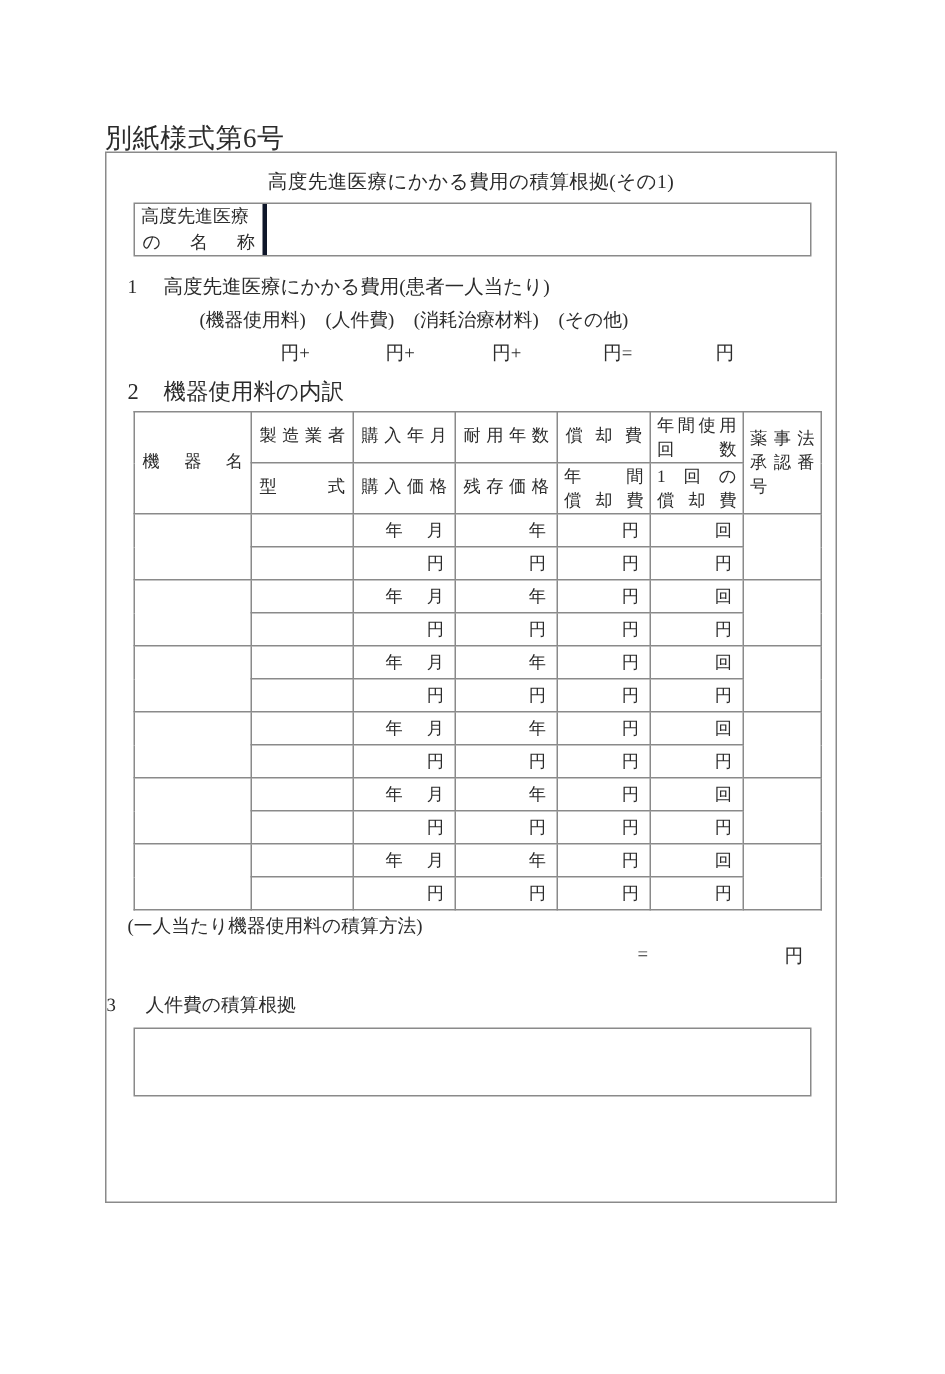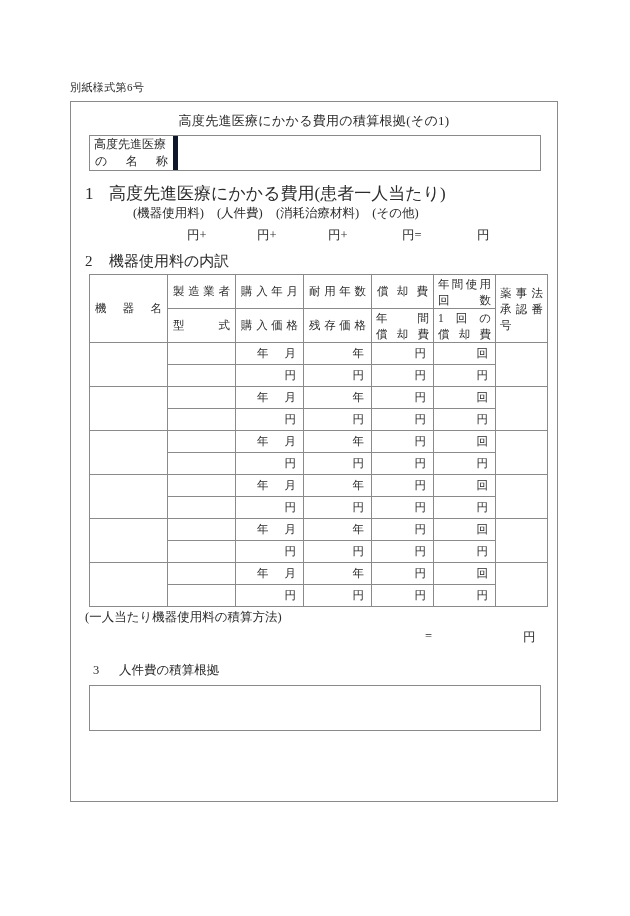--- a/index.html
+++ b/index.html
@@ -19,21 +19,21 @@
     position: absolute;
     left: 0; top: 0;
     width: 630px;
     height: 916px;
   }
   
   .form-no {
     position: absolute;
     left: 70px;
     top: 80px;
-    font-size: 11px;
+    font-size: 18px;
     letter-spacing: 0.4px;
     white-space: nowrap;
   }
   
   .outer-frame {
     position: absolute;
     left: 70px;
     top: 101px;
     width: 488px;
     height: 701px;
@@ -56,21 +56,21 @@
     left: 18px;
     top: 33px;
     width: 452px;
     height: 36px;
     border: 1px solid #8a8a8a;
     box-sizing: border-box;
     display: flex;
   }
   .name-label {
     width: 88px;
-    border-right: 5px solid #0f172a;
+    border-right: 3px solid #0f172a;
     box-sizing: border-box;
     font-size: 12px;
     line-height: 17px;
     padding: 0px 4px;
     display: flex;
     flex-direction: column;
     justify-content: center;
   }
   .name-label .l1 { letter-spacing: 0px; }
   .name-label .l2 {
@@ -83,21 +83,21 @@
     font-size: 12px;
     display: flex;
     align-items: center;
     padding-left: 6px;
   }
   
   .sec1-head {
     position: absolute;
     left: 14px;
     top: 80px;
-    font-size: 17px;
+    font-size: 13px;
     white-space: nowrap;
   }
   .sec1-head .num { display: inline-block; width: 24px; }
   .sec1-cats {
     position: absolute;
     left: 62px;
     top: 103px;
     font-size: 12.5px;
     white-space: nowrap;
     text-align: right;
@@ -191,21 +191,21 @@
     top: 527px;
     width: 456px;
     height: 18px;
     font-size: 12.5px;
   }
   .per-person-eq .eqs { position: absolute; left: 340px; top: 0; }
   .per-person-eq .yen { position: absolute; left: 438px; top: 0; }
 
   .sec3-head {
     position: absolute;
-    left: 22px;
+    left: 0;
     top: 560px;
     font-size: 12.5px;
     white-space: nowrap;
   }
   .sec3-head .num { display: inline-block; width: 26px; }
   .sec3-box {
     position: absolute;
     left: 18px;
     top: 583px;
     width: 452px;

